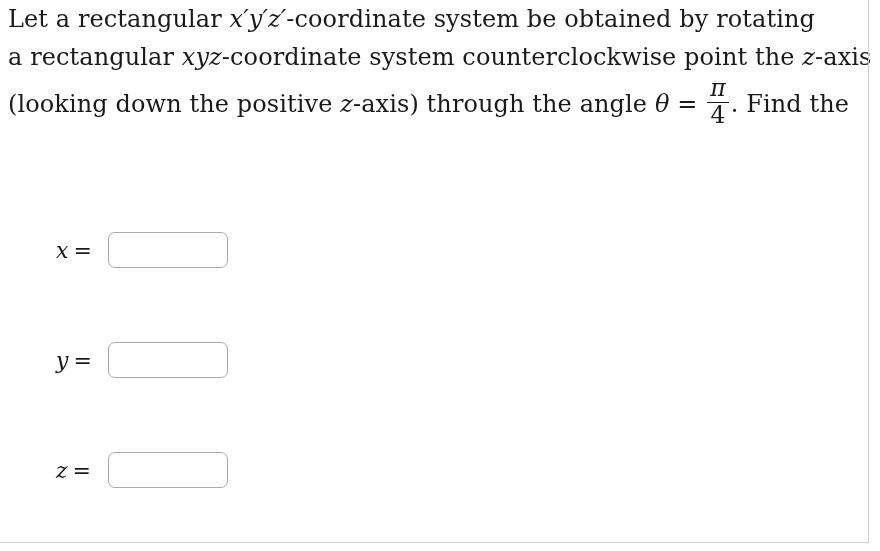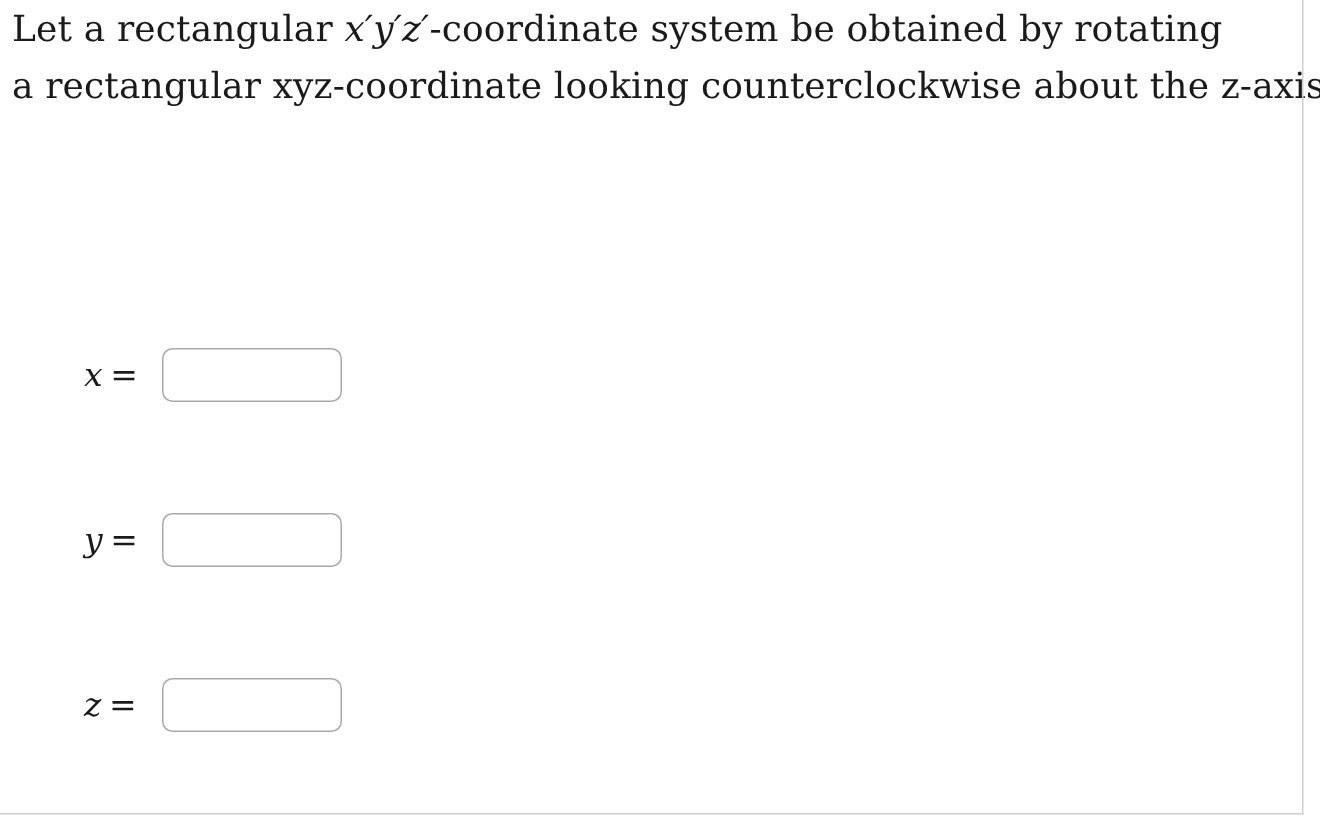--- a/index.html
+++ b/index.html
@@ -41,20 +41,21 @@
     top: 0px;
     width: 856px;
   }
   .stmt-line {
     font-size: 24px;
     line-height: 38px;
     white-space: nowrap;
     letter-spacing: 0.1px;
   }
   .mathvar {
+    font-style: italic;
     font-family: "DejaVu Serif", "Liberation Serif", serif;
   }
   .prime {
     font-style: italic;
   }
   .math-op {
     font-style: normal;
   }
 
   
@@ -126,23 +127,26 @@
 </head>
 <body>
 
 <div class="problem">
 
   <div class="stmt-line">
     <span>Let a rectangular </span><span class="mathvar prime">x′y′z′</span><span>-coordinate system be obtained by rotating</span>
   </div>
 
   <div class="stmt-line">
-    <span>a rectangular </span><span class="mathvar">xyz</span><span>-coordinate looking counterclockwise about the </span><span class="mathvar">z</span><span>-axis</span>
+    <span>a rectangular </span><span class="mathvar">xyz</span><span>-coordinate system counterclockwise point the </span><span class="mathvar">z</span><span>-axis</span>
   </div>
 
+  <div class="stmt-line">
+    <span>(looking down the positive </span><span class="mathvar">z</span><span>-axis) through the angle </span><span class="mathvar">θ</span><span class="math-op"> = </span><span class="frac"><span class="num">π</span><span class="bar"></span><span class="den">4</span></span><span>. Find the</span>
+  </div>
 
 
 </div>
 
 <div class="answers">
 
   <div class="answer-row">
     <span class="answer-label"><span class="v">x</span><span class="eq">=</span></span>
     <input class="answer-input" type="text" value="" placeholder="" style="">
   </div>

